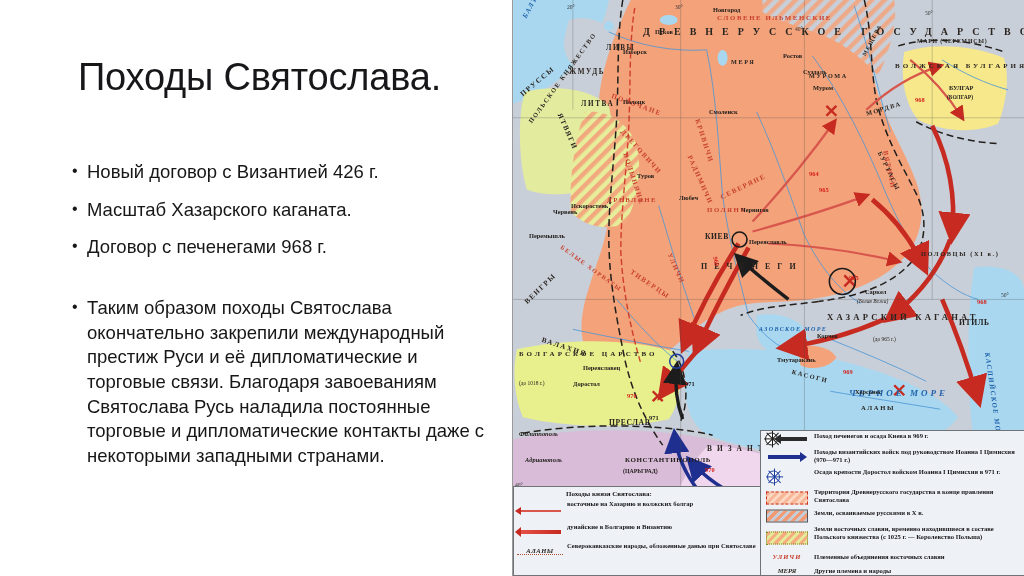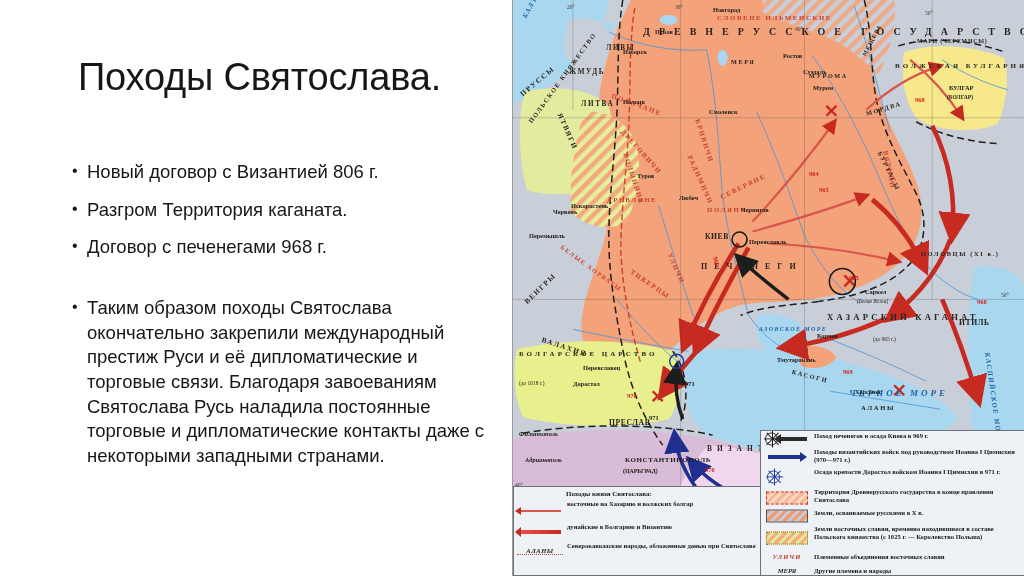--- a/index.html
+++ b/index.html
@@ -149,25 +149,25 @@
 
 <div id="slide">
 
   <div id="text-col">
 
     <div id="page-title">Походы Святослава.</div>
 
     <div id="bullets-top">
       <div class="bullet">
         <span class="dot">•</span>
-        <span class="btext">Новый договор с Византией 806 г.</span>
+        <span class="btext">Новый договор с Византией 426 г.</span>
       </div>
       <div class="bullet">
         <span class="dot">•</span>
-        <span class="btext">Разгром Территория каганата.</span>
+        <span class="btext">Масштаб Хазарского каганата.</span>
       </div>
       <div class="bullet">
         <span class="dot">•</span>
         <span class="btext">Договор с печенегами 968 г.</span>
       </div>
     </div>
 
     <div id="bullets-bottom">
       <div class="bullet">
         <span class="dot">•</span>

